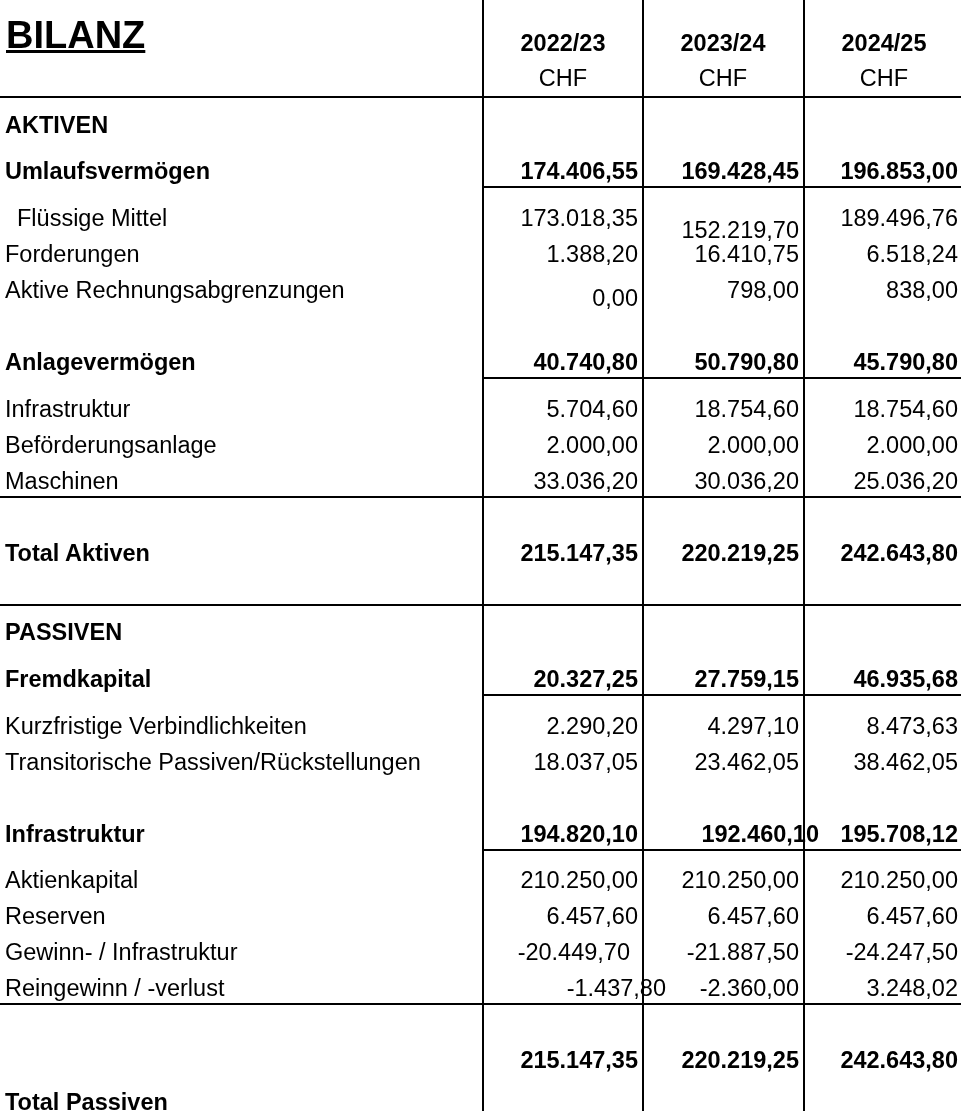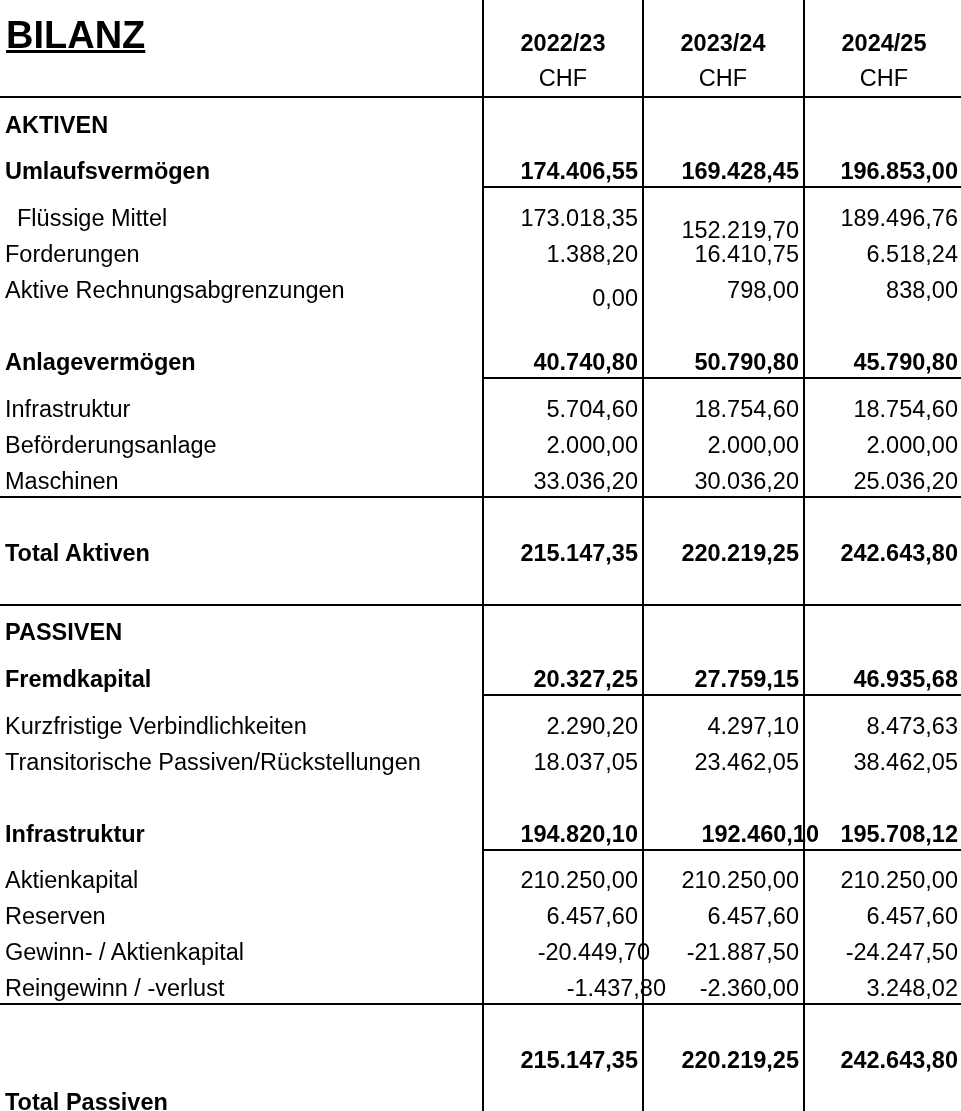--- a/index.html
+++ b/index.html
@@ -131,22 +131,22 @@
         <div class="txt num" style="left: 649px; top: 866px;">210.250,00</div>
         <div class="txt num" style="left: 808px; top: 866px;">210.250,00</div>
       </div>
       <div>
         <div class="txt" style="left: 5px; top: 902px; text-align: right;">Reserven</div>
         <div class="txt num" style="left: 488px; top: 902px;">6.457,60</div>
         <div class="txt num" style="left: 649px; top: 902px;">6.457,60</div>
         <div class="txt num" style="left: 808px; top: 902px;">6.457,60</div>
       </div>
       <div>
-        <div class="txt" style="left: 5px; top: 938px;">Gewinn- / Aktienkapital</div>
-        <div class="txt num" style="left: 500px; top: 938px; text-align: right;">-20.449,70</div>
+        <div class="txt" style="left: 5px; top: 938px;">Gewinn- / Infrastruktur</div>
+        <div class="txt num" style="left: 480px; top: 938px; text-align: right;">-20.449,70</div>
         <div class="txt num" style="left: 649px; top: 938px;">-21.887,50</div>
         <div class="txt num" style="left: 808px; top: 938px;">-24.247,50</div>
       </div>
       <div>
         <div class="txt" style="left: 5px; top: 974px;">Reingewinn / -verlust</div>
         <div class="txt num" style="left: 516px; top: 974px;">-1.437,80</div>
         <div class="txt num" style="left: 649px; top: 974px;">-2.360,00</div>
         <div class="txt num" style="left: 808px; top: 974px;">3.248,02</div>
       </div>
       <div>

